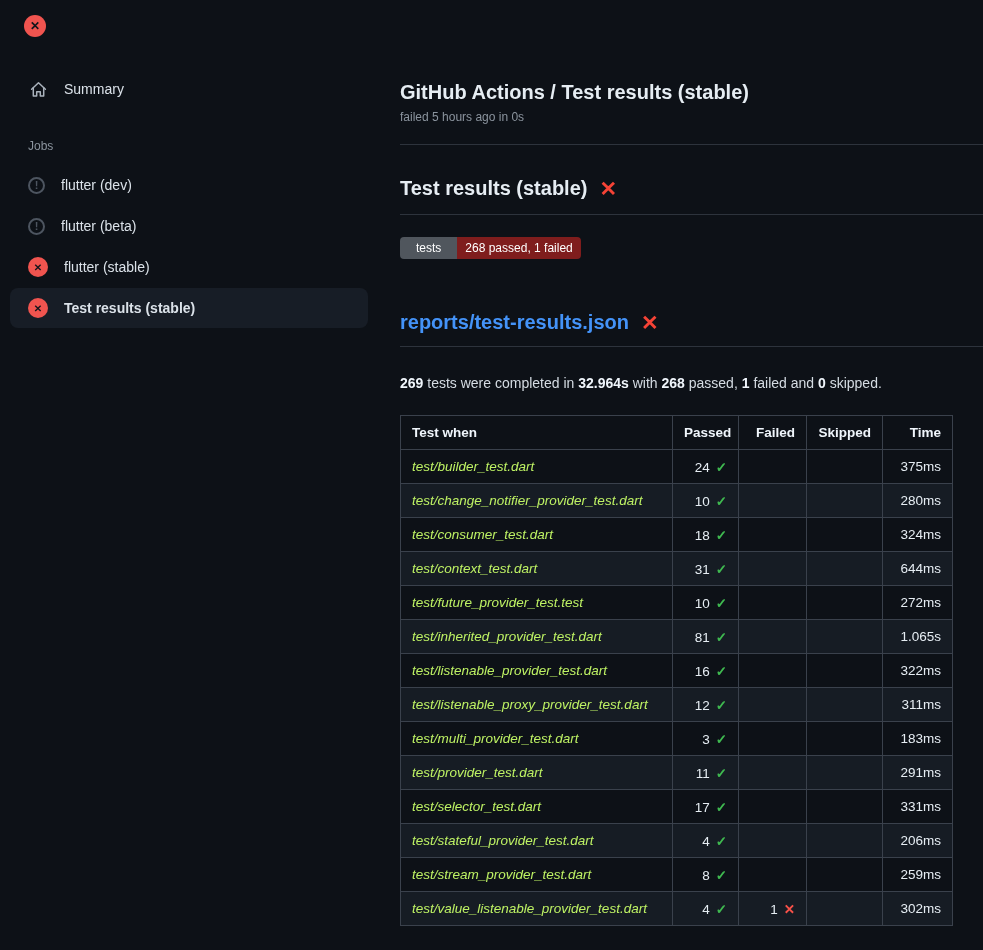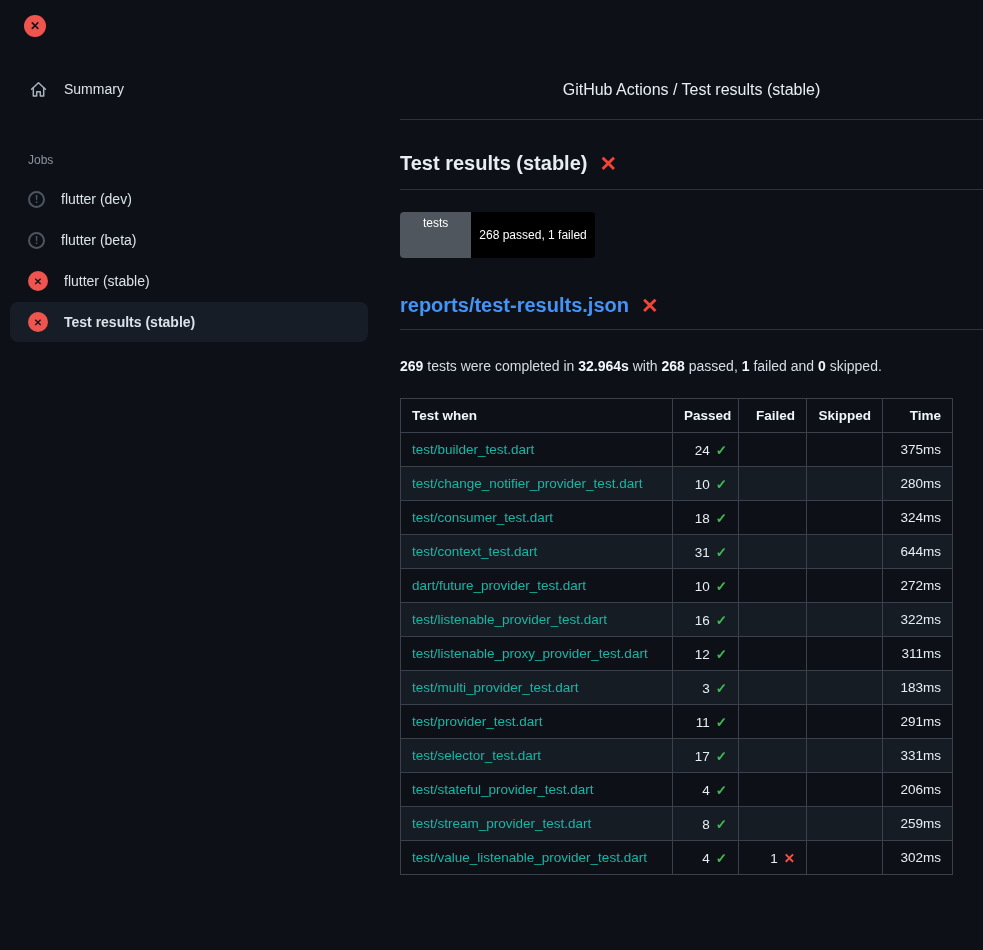--- a/index.html
+++ b/index.html
@@ -30,71 +30,71 @@
   .sidebar { width: 380px; flex-shrink: 0; padding-top: 22px; }
   .main { flex: 1; padding: 34px 0 0 20px; }
 
   
   .side-item {
     display: flex; align-items: center; gap: 16px;
     height: 40px; margin: 0 12px 0 10px; padding: 0 18px;
     border-radius: 8px; font-size: 14px; color: #dbe2e9; cursor: pointer;
   }
   .side-item.selected { background: #171d26; font-weight: 700; }
-  .jobs-label { font-size: 12px; color: #8b949e; margin: 44px 0 12px 28px; }
+  .jobs-label { font-size: 12px; color: #8b949e; margin: 30px 0 12px 28px; }
   .side-item + .side-item { margin-top: 1px; }
   .neutral-icon {
     width: 17px; height: 17px; border-radius: 50%;
     border: 2px solid #4d5560; color: #4d5560;
     display: flex; align-items: center; justify-content: center;
     font-size: 11px; font-weight: 700; flex-shrink: 0;
   }
   .failed-icon {
     width: 20px; height: 20px; border-radius: 50%;
     background: #f0544f; color: #10151b;
     display: flex; align-items: center; justify-content: center;
     font-size: 10px; font-weight: 700; flex-shrink: 0;
   }
   .home-icon { display: flex; width: 20px; justify-content: center; flex-shrink: 0; }
 
   
-  .breadcrumb { font-size: 16px; font-weight: 400; text-align: center; }
+  .breadcrumb { font-size: 20px; font-weight: 700; }
   .status-line { font-size: 12px; color: #8b949e; margin-top: 6px; }
   .divider { border: none; border-top: 1px solid #2d333c; margin: 20px 0 0 0; }
 
   .section-title {
     display: flex; align-items: center; gap: 12px;
     font-size: 20px; font-weight: 700; margin: 32px 0 0 0;
   }
   .x-mark { color: #f54336; font-size: 21px; font-weight: 900; line-height: 1; }
 
   .badge {
     display: inline-flex; font-size: 12px; border-radius: 4px;
     overflow: hidden; margin: 22px 0 20px 0; color: #ffffff;
   }
-  .badge-label { background: #50565d; padding: 4px 23px; }
-  .badge-value { background: #000000; padding: 16px 8px; }
+  .badge-label { background: #50565d; padding: 4px 16px; }
+  .badge-value { background: #7f1d1d; padding: 4px 8px; }
 
   .report-title { color: #4493f8; cursor: pointer; }
 
   .summary-text { font-size: 14px; color: #d5dce3; margin: 28px 0 12px 0; }
   .summary-text b { color: #f0f6fc; }
 
   
   table.results {
     border-collapse: collapse; margin-top: 24px;
     font-size: 13.5px; width: 552px; table-layout: fixed;
   }
   .results th, .results td {
     border: 1px solid #3a414c; height: 34px; padding: 0 11px;
     white-space: nowrap; overflow: hidden;
   }
   .results th { font-weight: 700; text-align: right; color: #f0f6fc; }
   .results th.col-suite { text-align: left; }
-  .results td.suite-cell { color: #14b8a6; cursor: pointer; }
+  .results td.suite-cell { color: #bef264; cursor: pointer; font-style: italic; }
   .results td.num-cell { text-align: right; color: #e6edf3; }
   .results tbody tr:nth-child(even) { background: #161c24; }
   .check-glyph { color: #3fb950; font-weight: 700; margin-left: 6px; }
   .cross-glyph { color: #f85149; font-weight: 700; margin-left: 6px; }
   .col-suite  { width: 272px; }
   .col-passed { width: 66px; }
   .col-failed { width: 68px; }
   .col-skipped{ width: 76px; }
   .col-time   { width: 70px; }
 </style>
@@ -133,34 +133,35 @@
         </div>
         <div class="side-item selected">
           <span class="failed-icon">✕</span>
           <span>Test results (stable)</span>
         </div>
       </div>
   </div>
 
   <div class="main">
     <div class="breadcrumb">GitHub Actions / Test results (stable)</div>
+    <div class="status-line">failed 5 hours ago in 0s</div>
     <hr class="divider">
 
     <div class="section-title">
       <span>Test results (stable)</span>
       <span class="x-mark">✕</span>
     </div>
     <hr class="divider" style="margin-top:14px">
 
     <div class="badge">
       <span class="badge-label">tests</span>
       <span class="badge-value">268 passed, 1 failed</span>
     </div>
 
-    <div class="section-title" style="margin-top:16px">
+    <div class="section-title" style="margin-top:32px">
       <span class="report-title">reports/test-results.json</span>
       <span class="x-mark">✕</span>
     </div>
     <hr class="divider" style="margin-top:12px">
 
     <p class="summary-text" id="summary-text"><b>269</b><span> tests were completed in </span><b>32.964s</b><span> with </span><b>268</b><span> passed, </span><b>1</b><span> failed and </span><b>0</b><span> skipped.</span></p>
 
     <table class="results">
       <colgroup>
         <col class="col-suite">
@@ -201,25 +202,32 @@
             <td class="num-cell">324ms</td>
           </tr>
           <tr>
             <td class="suite-cell">test/context_test.dart</td>
             <td class="num-cell">31<span class="check-glyph">✓</span></td>
             <td class="num-cell"></td>
             <td class="num-cell"></td>
             <td class="num-cell">644ms</td>
           </tr>
           <tr>
-            <td class="suite-cell">dart/future_provider_test.dart</td>
+            <td class="suite-cell">test/future_provider_test.test</td>
             <td class="num-cell">10<span class="check-glyph">✓</span></td>
             <td class="num-cell"></td>
             <td class="num-cell"></td>
             <td class="num-cell">272ms</td>
+          </tr>
+          <tr>
+            <td class="suite-cell">test/inherited_provider_test.dart</td>
+            <td class="num-cell">81<span class="check-glyph">✓</span></td>
+            <td class="num-cell"></td>
+            <td class="num-cell"></td>
+            <td class="num-cell">1.065s</td>
           </tr>
           <tr>
             <td class="suite-cell">test/listenable_provider_test.dart</td>
             <td class="num-cell">16<span class="check-glyph">✓</span></td>
             <td class="num-cell"></td>
             <td class="num-cell"></td>
             <td class="num-cell">322ms</td>
           </tr>
           <tr>
             <td class="suite-cell">test/listenable_proxy_provider_test.dart</td>

